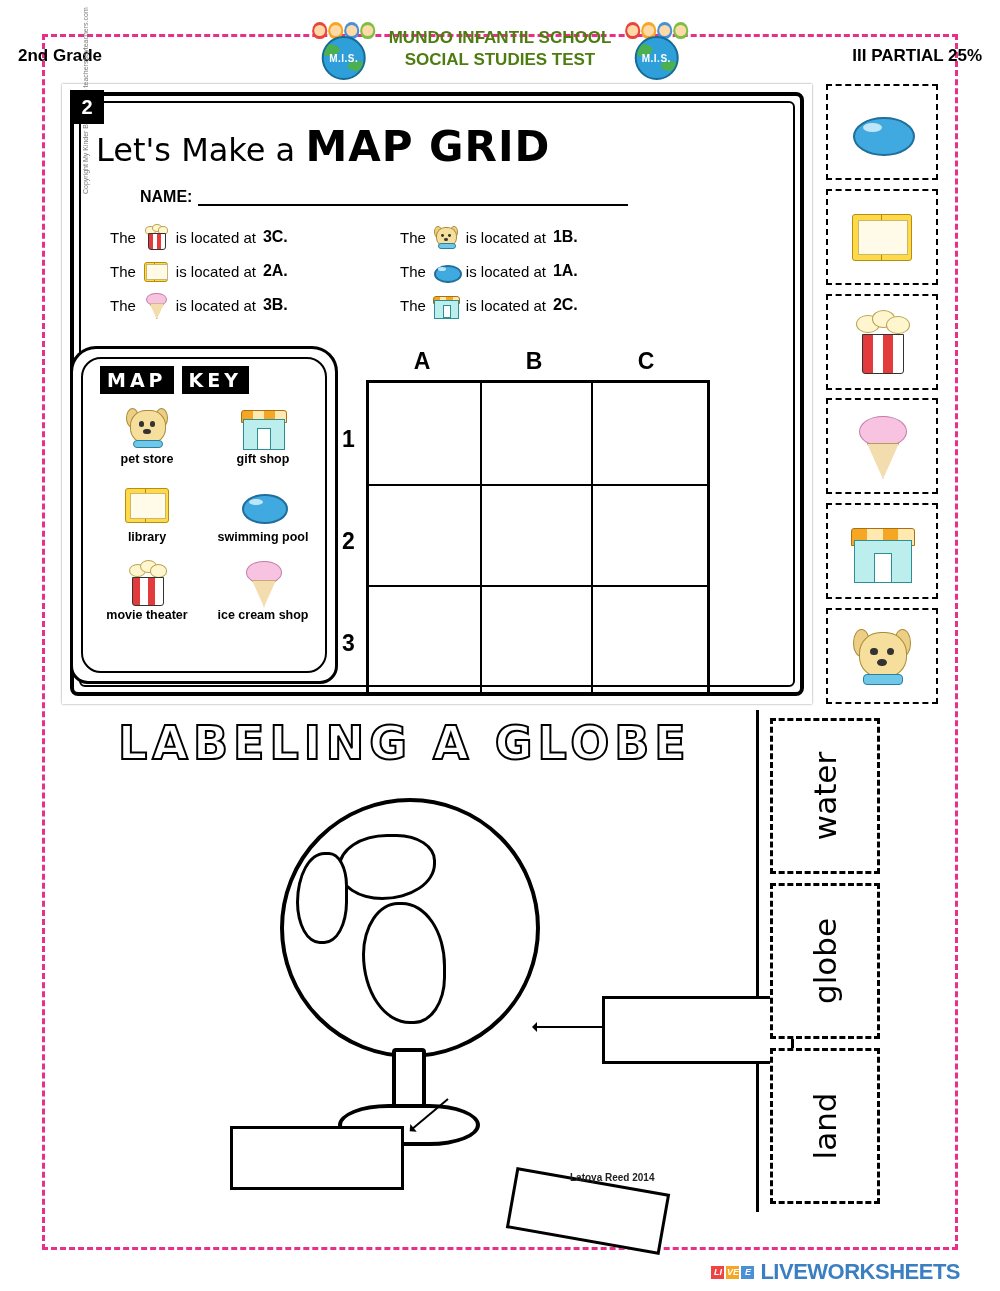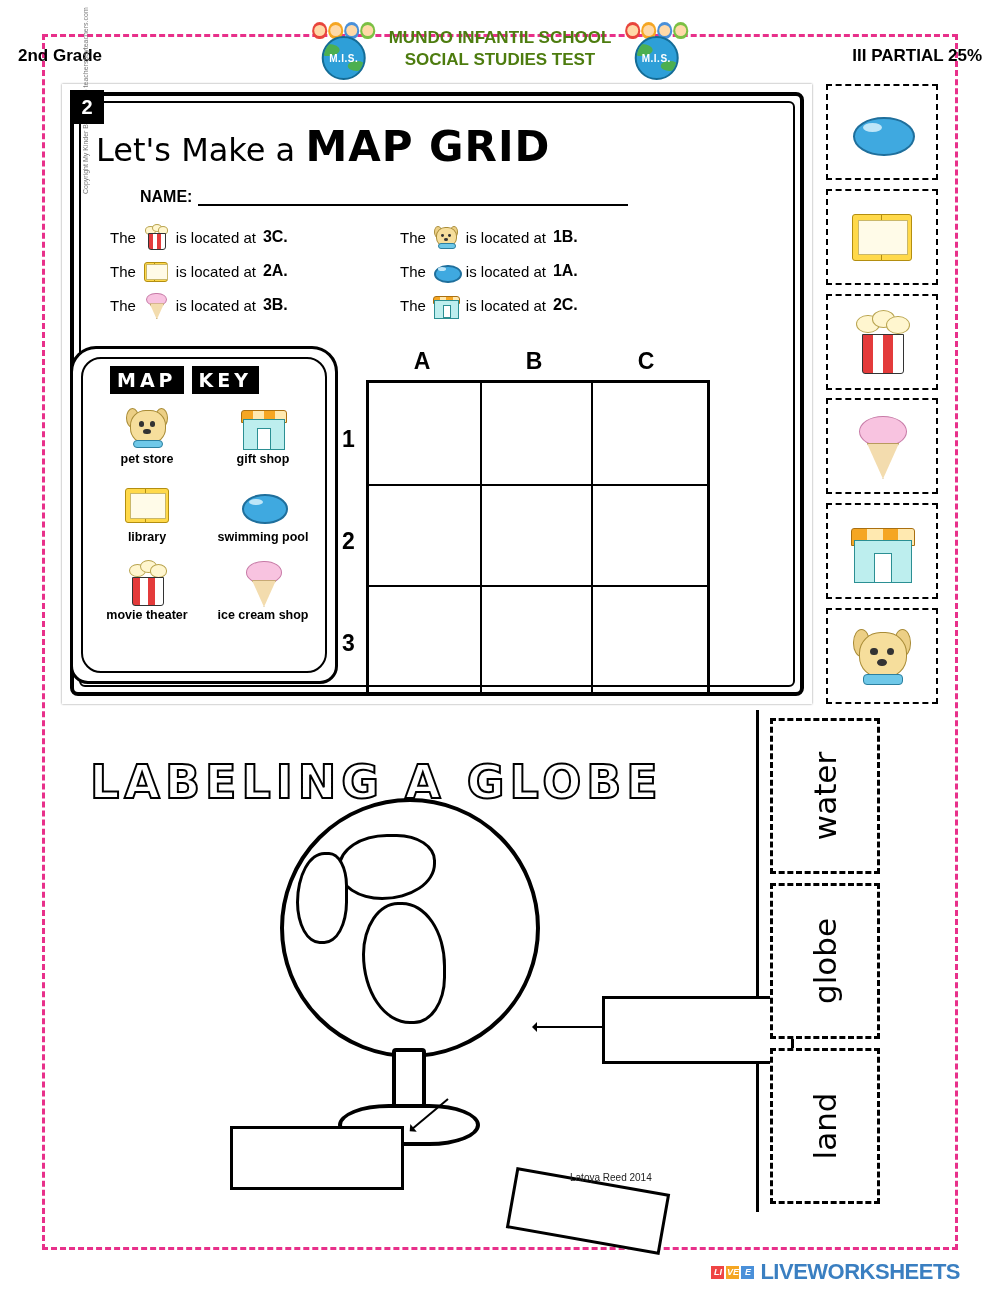--- a/index.html
+++ b/index.html
@@ -161,21 +161,21 @@
     position:absolute;left:8px;top:262px;width:268px;height:338px;
   }
   .mapkey .frame{
     position:absolute;inset:0;border:3px solid #000;border-radius:26px 26px 18px 18px;
     background:#fff;
   }
   .mapkey .frame2{
     position:absolute;left:8px;top:8px;right:8px;bottom:8px;border:2px solid #000;border-radius:20px;
   }
   .mapkey .kbar{
-    position:absolute;left:40px;top:20px;display:flex;gap:8px;
+    position:absolute;left:30px;top:20px;display:flex;gap:8px;
   }
   .mapkey .kbar span{
     background:#000;color:#fff;font-size:19px;font-weight:bold;letter-spacing:4px;
     padding:3px 7px;font-family:"DejaVu Sans", sans-serif;
   }
   .kgrid{
     position:absolute;left:24px;top:58px;width:222px;
     display:grid;grid-template-columns:1fr 1fr;gap:16px 10px;
   }
   .kitem{text-align:center;font-size:12.5px;font-weight:bold;color:#000;line-height:13px;}
@@ -198,26 +198,25 @@
     border:2px dashed #000;height:92px;display:flex;align-items:center;justify-content:center;
     background:#fff;
   }
   .cut .big{width:64px;height:64px;position:relative;}
 
   
   .globe-sec{
     position:absolute;left:62px;top:710px;width:690px;height:500px;
   }
   .globe-title{
-    position:absolute;left:28px;top:6px;
+    position:absolute;left:56px;top:6px;
     font-size:46px;font-weight:bold;letter-spacing:5px;
     color:#fff;
     -webkit-text-stroke:2px #000;
     font-family:"DejaVu Sans", sans-serif;
-    margin-top:39px;
   }
   .vline{position:absolute;left:694px;top:0;width:3px;height:502px;background:#000;}
   .globe-art{position:absolute;left:180px;top:88px;width:330px;height:360px;}
   .globe-ball{
     position:absolute;left:38px;top:0;width:252px;height:252px;border-radius:50%;
     border:4px solid #000;background:#fff;
   }
   .cont{position:absolute;background:#fff;border:3px solid #000;}
   .c1{left:96px;top:36px;width:92px;height:60px;border-radius:50% 40% 55% 45%;}
   .c2{left:120px;top:104px;width:78px;height:116px;border-radius:45% 55% 40% 60%;}
@@ -225,21 +224,21 @@
   .stand-neck{position:absolute;left:150px;top:250px;width:26px;height:64px;border:4px solid #000;background:#fff;border-radius:4px;}
   .stand-base{position:absolute;left:96px;top:306px;width:134px;height:34px;border:4px solid #000;background:#fff;border-radius:50%/70%;}
   .lbl-box{position:absolute;border:3px solid #000;background:#fff;}
   .lbl-1{left:360px;top:198px;width:186px;height:62px;}
   .lbl-2{left:-12px;top:328px;width:168px;height:58px;}
   .lbl-3{left:268px;top:382px;width:150px;height:56px;transform:rotate(10deg);}
   .arrow{position:absolute;height:2px;background:#000;}
   .arrow:after{content:"";position:absolute;left:-7px;top:-4px;border:5px solid transparent;border-right-color:#000;}
   .a1{left:292px;top:228px;width:70px;}
   .a2{left:158px;top:300px;width:48px;transform:rotate(-40deg);transform-origin:right center;}
-  .sig{position:absolute;left:508px;top:462px;font-size:10px;color:#222;font-weight:normal;text-align:center;}
+  .sig{position:absolute;left:508px;top:462px;font-size:10px;color:#222;font-weight:bold;text-align:center;}
 
   
   .strip-bot{
     position:absolute;left:770px;top:718px;width:110px;height:486px;
     display:flex;flex-direction:column;justify-content:space-between;
   }
   .wordcut{
     border:3px dashed #000;height:150px;display:flex;align-items:center;justify-content:center;
     background:#fff;
   }

